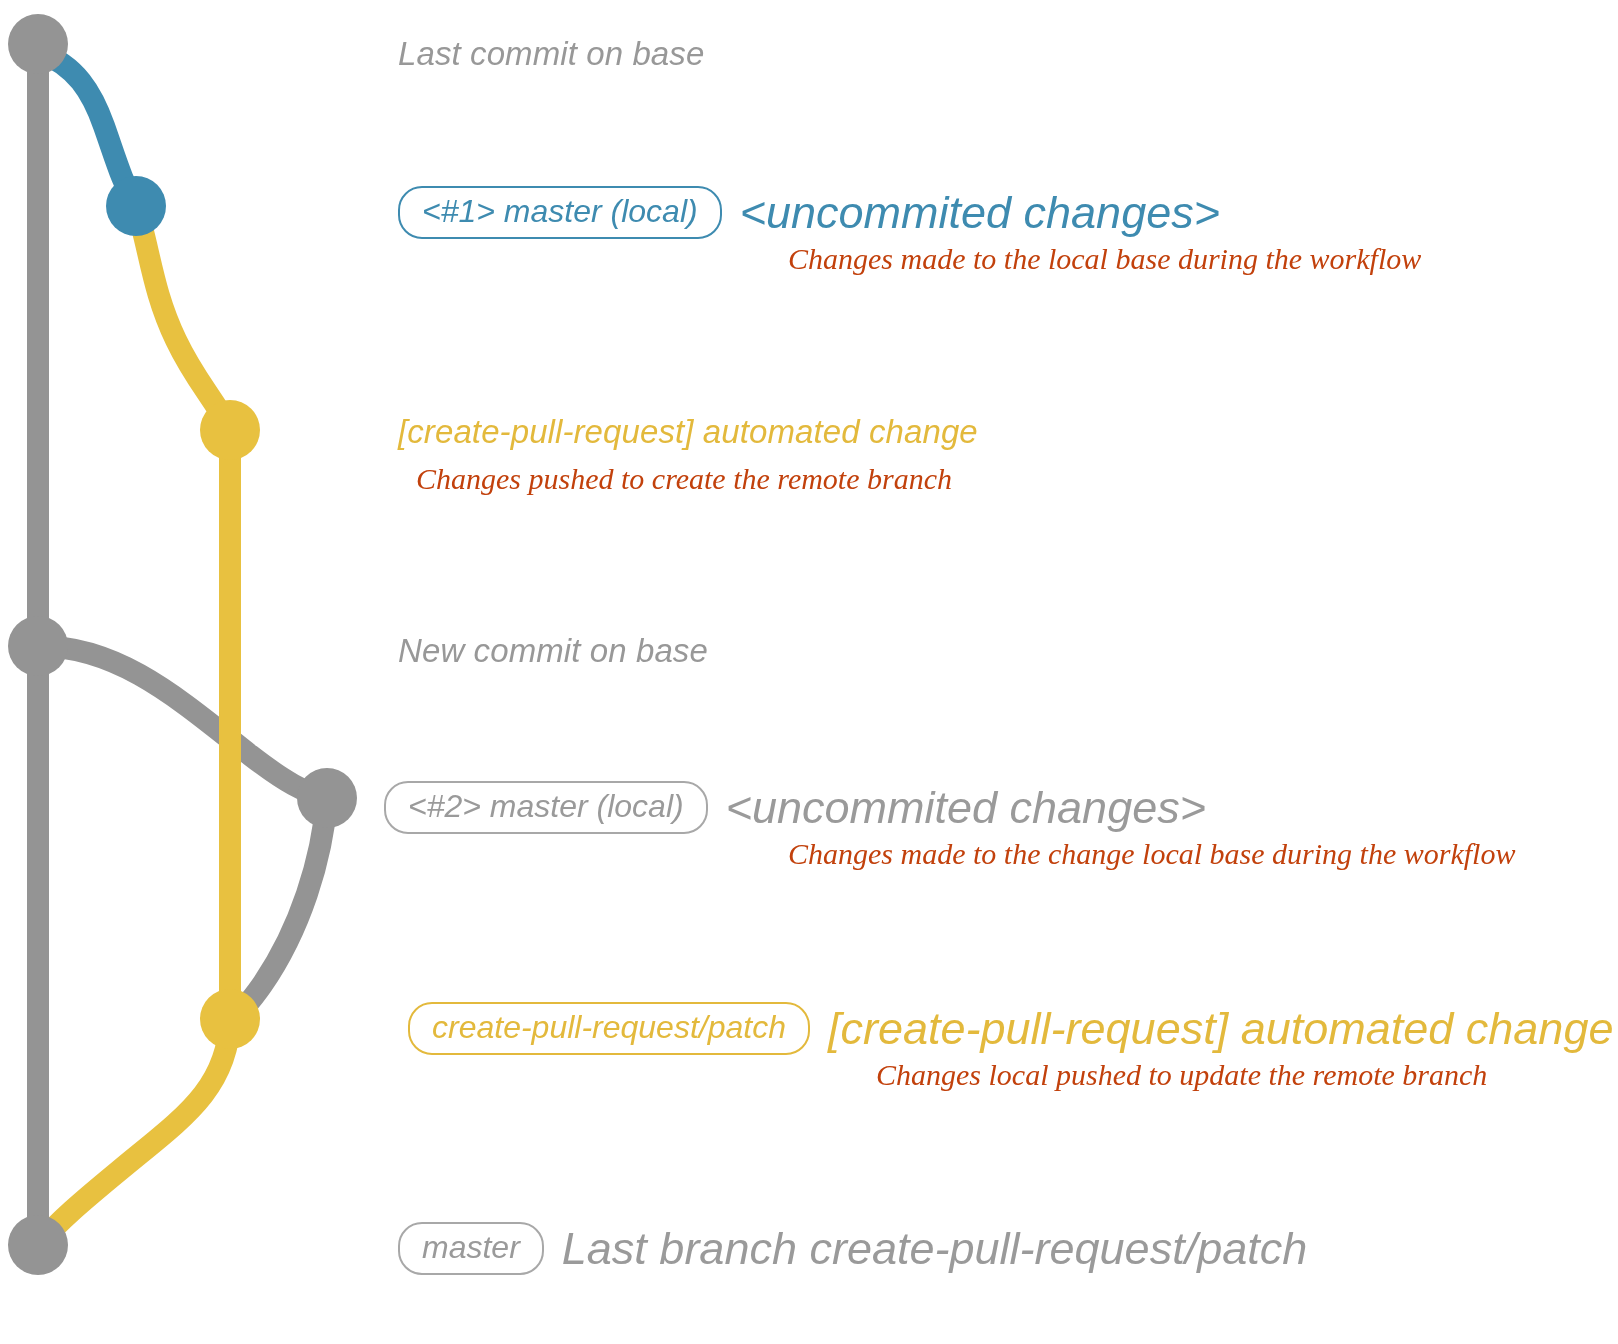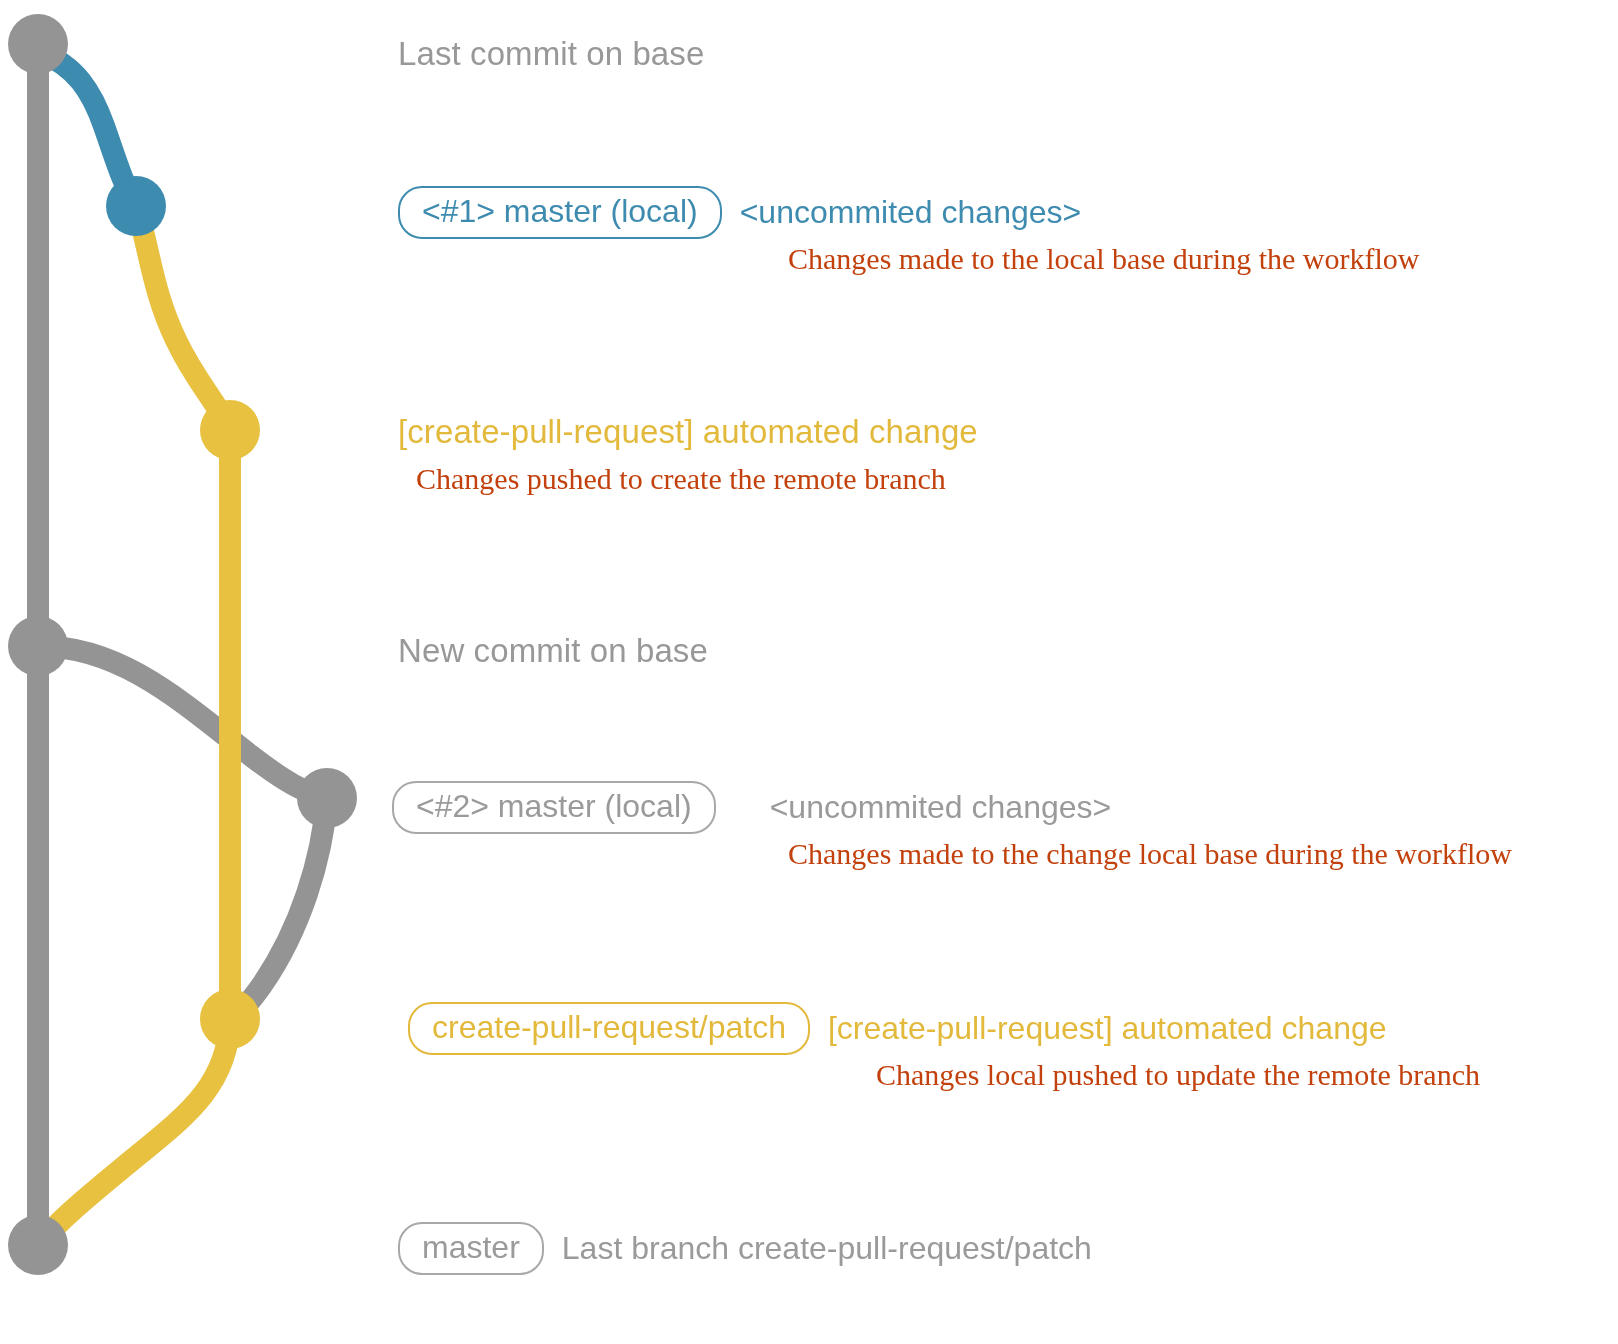--- a/index.html
+++ b/index.html
@@ -16,20 +16,21 @@
     font-family: "Liberation Sans", sans-serif;
     -webkit-font-smoothing: antialiased;
   }
 
   #diagram-root {
     position: absolute;
     left: 0;
     top: 0;
     width: 1487px;
     height: 1344px;
+    font-style: italic;
   }
 
   
   #graph-layer {
     position: absolute;
     left: 0;
     top: 0;
     width: 400px;
     height: 1344px;
   }
@@ -64,21 +65,21 @@
     padding: 7px 22px 10px 22px;
     font-size: 32px;
     line-height: 1;
     box-sizing: border-box;
   }
   .badge.blue { color: #3e8bb0; border-color: #3e8bb0; }
   .badge.gray { color: #9a9a9a; border-color: #a8a8a8; }
   .badge.gold { color: #e3b93c; border-color: #e3b93c; }
 
   .after-badge {
-    font-size: 32px;
+    font-size: 45px;
     margin-left: 18px;
   }
   .after-badge.blue { color: #3e8bb0; }
   .after-badge.gray { color: #9a9a9a; }
   .after-badge.gold { color: #e3b93c; }
 
   .desc {
     position: absolute;
     font-family: "Liberation Serif", serif;
     font-size: 30px;
@@ -138,21 +139,21 @@
 
     <div class="row" style="left:398px; top:413px;">
       <span class="plain-title gold">[create-pull-request] automated change</span>
     </div>
     <div class="desc" style="left:416px; top:462px;">Changes pushed to create the remote branch</div>
 
     <div class="row" style="left:398px; top:632px;">
       <span class="plain-title gray">New commit on base</span>
     </div>
 
-    <div class="row" style="left:392px; top:781px;gap:36px;">
+    <div class="row" style="left:384px; top:781px;">
       <span class="badge gray">&lt;#2&gt; master (local)</span>
       <span class="after-badge gray">&lt;uncommited changes&gt;</span>
     </div>
     <div class="desc" style="left:788px; top:837px;">Changes made to the change local base during the workflow</div>
 
     <div class="row" style="left:408px; top:1002px;">
       <span class="badge gold">create-pull-request/patch</span>
       <span class="after-badge gold">[create-pull-request] automated change</span>
     </div>
     <div class="desc" style="left:876px; top:1058px;">Changes local pushed to update the remote branch</div>

